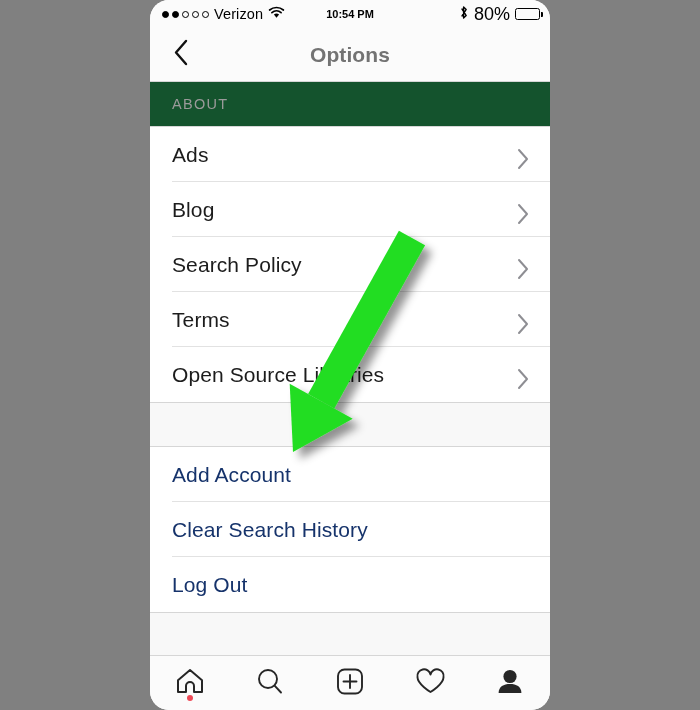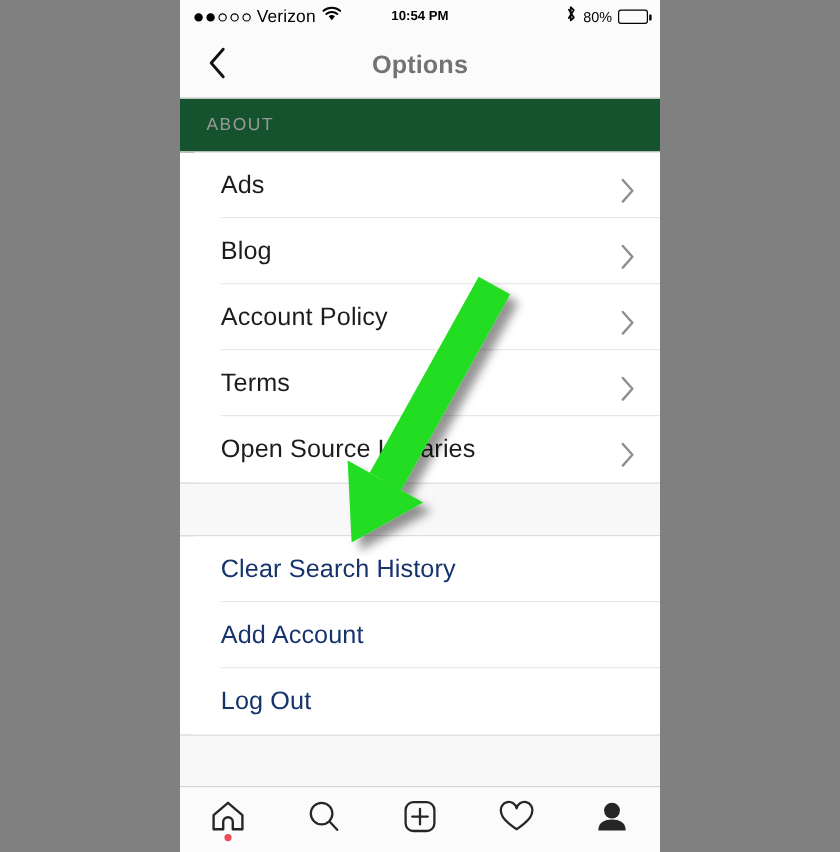--- a/index.html
+++ b/index.html
@@ -7,36 +7,36 @@
     width: 700px; height: 710px;
     background: #808080;
     font-family: "Liberation Sans", sans-serif;
     overflow: hidden;
   }
   #stage { position: relative; width: 700px; height: 710px; background: #808080; }
 
   
   #phone {
     position: absolute; left: 150px; top: 0; width: 400px; height: 710px;
-    background: #ffffff; overflow: hidden;
+    background: #ffffff; overflow: hidden; border-radius: 19px;
   }
 
   
   .statusbar {
     position: relative; height: 28px; background: #fbfbfb;
     display: flex; align-items: center; color: #000;
   }
   .sb-left { position: absolute; left: 12px; display: flex; align-items: center; gap: 5px; }
   .sb-dots { display: flex; gap: 3px; align-items: center; }
   .dot { width: 7px; height: 7px; border-radius: 50%; border: 1.2px solid #000; }
   .dot.filled { background: #000; }
   .sb-carrier { font-size: 14.5px; letter-spacing: .1px; }
   .sb-center { position: absolute; left: 0; right: 0; text-align: center; font-size: 11px; font-weight: 600; }
   .sb-right { position: absolute; right: 10px; display: flex; align-items: center; gap: 5px; }
-  .sb-batt-txt { font-size: 12px; }
+  .sb-batt-txt { font-size: 18px; }
   .batt { position: relative; width: 25px; height: 12px; border: 1.3px solid #000; border-radius: 2.5px; padding: 1px; }
   .batt-fill { height: 100%; background: #000; border-radius: 1px; }
   .batt-nub { position: absolute; right: -4px; top: 3.2px; width: 2.4px; height: 5px; background: #000; border-radius: 0 1px 1px 0; }
 
   
   .navbar {
     position: relative; height: 54px; background: #fbfbfb;
     border-bottom: 1px solid #d6d6d6;
     display: flex; align-items: center; justify-content: center;
   }
@@ -51,21 +51,20 @@
     font-size: 14.5px; letter-spacing: 1.3px; color: #9a9a9a; font-weight: 500;
   }
   .gap-section { background: #f8f8f8; border-top: 1px solid #d6d6d6; border-bottom: 1px solid #d6d6d6; }
   .gap-a { height: 45px; }
   .gap-b { height: 45px; }
 
   .row {
     position: relative; height: 55px; background: #fff;
     display: flex; align-items: center; padding: 0 22px;
     cursor: pointer;
-    margin-left: 12px;
   }
   .row + .row::before, .row.first-of-group::after { content: none; }
   .row::after {
     content: ""; position: absolute; left: 22px; right: 0; bottom: 0;
     height: 1px; background: #e2e2e2;
   }
   .row.no-rule::after { background: transparent; }
   .row-label { font-size: 21px; color: #1c1c1c; letter-spacing: .1px; }
   .row.action .row-label { color: #16336b; }
   .chev { position: absolute; right: 20px; top: 50%; transform: translateY(-50%);
@@ -152,21 +151,21 @@
     <div class="row">
       <span class="row-label">Blog</span>
       <span class="chev">
         <svg width="14" height="22" viewBox="0 0 14 22">
             <path d="M3 2 L11 11 L3 20" stroke="#8e8e93" stroke-width="2" fill="none" stroke-linecap="round" stroke-linejoin="round"></path>
           </svg>
       </span>
     </div>
 
     <div class="row">
-      <span class="row-label">Account Policy</span>
+      <span class="row-label">Search Policy</span>
       <span class="chev">
         <svg width="14" height="22" viewBox="0 0 14 22">
             <path d="M3 2 L11 11 L3 20" stroke="#8e8e93" stroke-width="2" fill="none" stroke-linecap="round" stroke-linejoin="round"></path>
           </svg>
       </span>
     </div>
 
     <div class="row">
       <span class="row-label">Terms</span>
       <span class="chev">
@@ -181,25 +180,25 @@
       <span class="chev">
         <svg width="14" height="22" viewBox="0 0 14 22">
             <path d="M3 2 L11 11 L3 20" stroke="#8e8e93" stroke-width="2" fill="none" stroke-linecap="round" stroke-linejoin="round"></path>
           </svg>
       </span>
     </div>
 
     <div class="gap-section gap-a"></div>
 
     <div class="row action">
+      <span class="row-label">Add Account</span>
+    </div>
+
+    <div class="row action">
       <span class="row-label">Clear Search History</span>
-    </div>
-
-    <div class="row action">
-      <span class="row-label">Add Account</span>
     </div>
 
     <div class="row action no-rule">
       <span class="row-label">Log Out</span>
     </div>
 
     <div class="gap-section gap-b"></div>
 
     <div class="tabbar">
 

